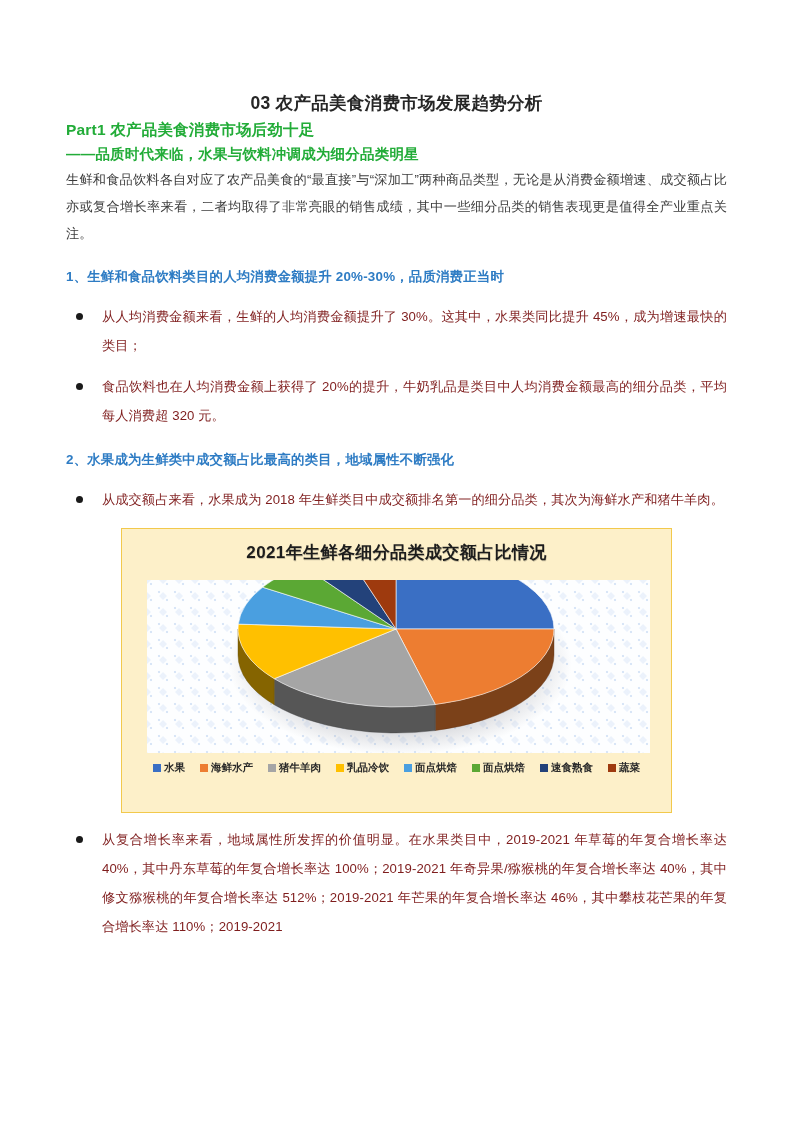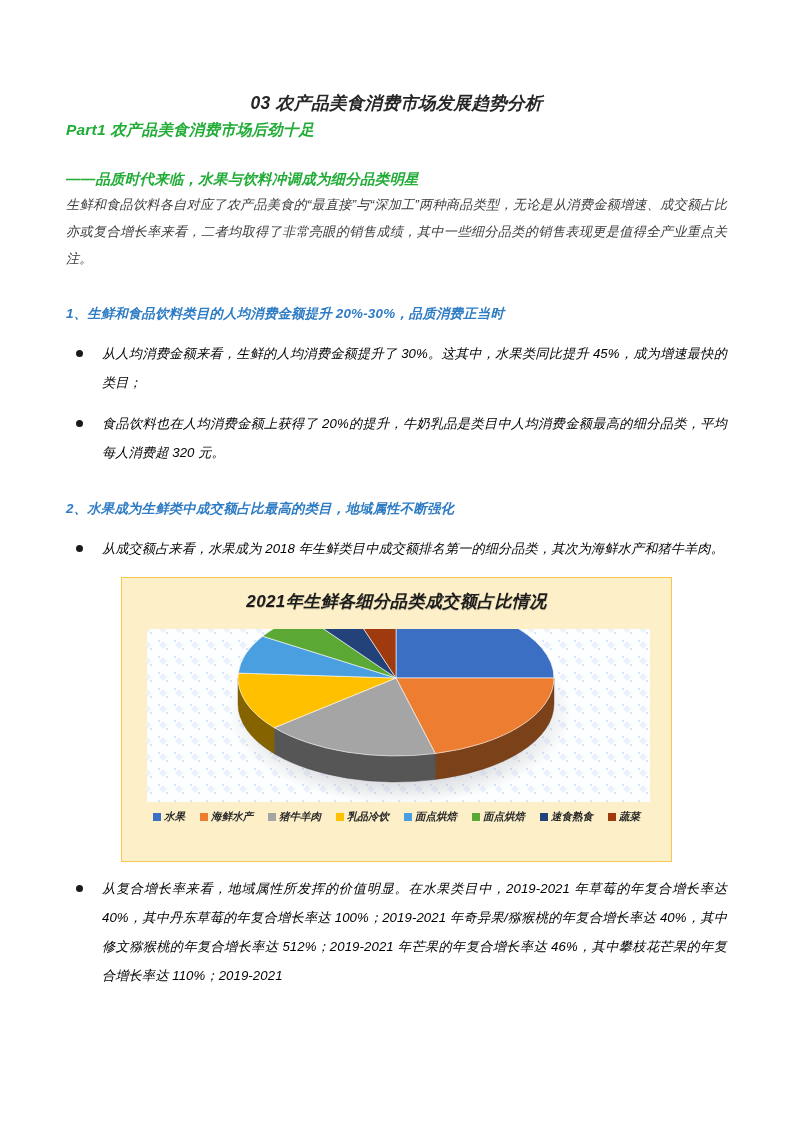--- a/index.html
+++ b/index.html
@@ -14,21 +14,20 @@
     font-family: "Liberation Sans", "DejaVu Sans", sans-serif;
     color: #333333;
     overflow: hidden;
   }
   .page {
     position: absolute;
     left: 0; top: 0;
     width: 793px;
     height: 1122px;
     background: #ffffff;
-    font-style: italic;
   }
   .content {
     position: absolute;
     left: 66px;
     top: 88px;
     width: 661px;
   }
 
   .doc-title {
     font-size: 17.5px;
@@ -45,47 +44,46 @@
     font-weight: bold;
     color: #22ac38;
     line-height: 24px;
     letter-spacing: 0.2px;
   }
 
   .sub-heading {
     font-size: 14.5px;
     font-weight: bold;
     color: #22ac38;
-    margin-top: 25px;
     line-height: 24px;
     letter-spacing: 0.2px;
   }
 
   .para {
     font-size: 13.2px;
     color: #3c3c3c;
     line-height: 27px;
     text-align: justify;
     letter-spacing: 0.15px;
   }
 
   .num-heading {
     font-size: 13.4px;
     font-weight: bold;
     color: #2e7cc4;
     line-height: 26px;
-    margin-top: 29px;
+    margin-top: 17px;
     letter-spacing: 0.2px;
   }
 
   .bullet {
     position: relative;
     padding-left: 36px;
     font-size: 13.2px;
-    color: #000000;
+    color: #7f1d1d;
     line-height: 29px;
     margin-top: 12px;
     text-align: justify;
     letter-spacing: 0.1px;
   }
   .bullet .dot {
     position: absolute;
     left: 10px;
     top: 11px;
     width: 7px;

